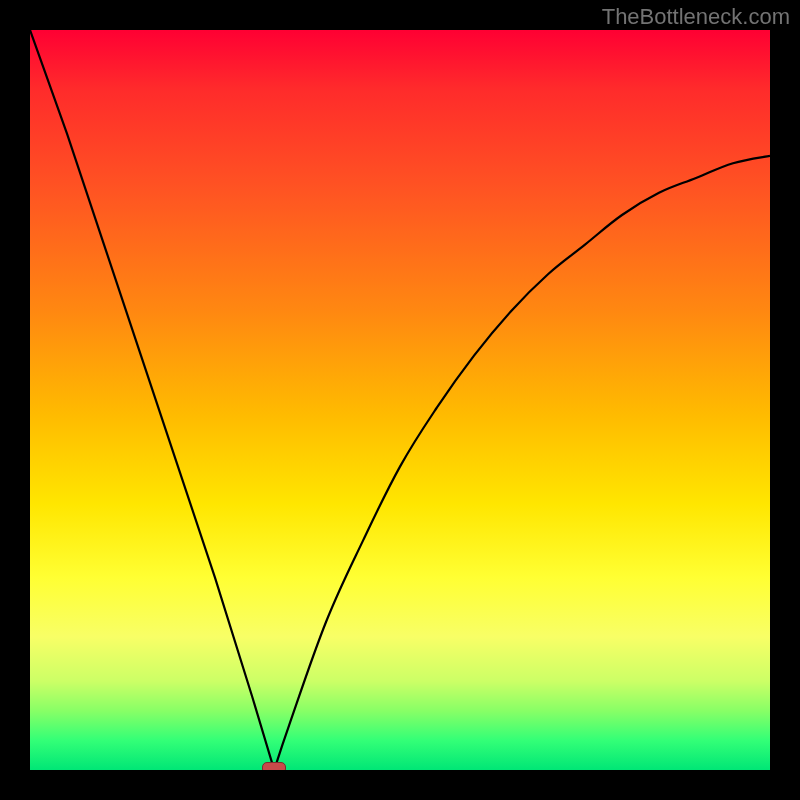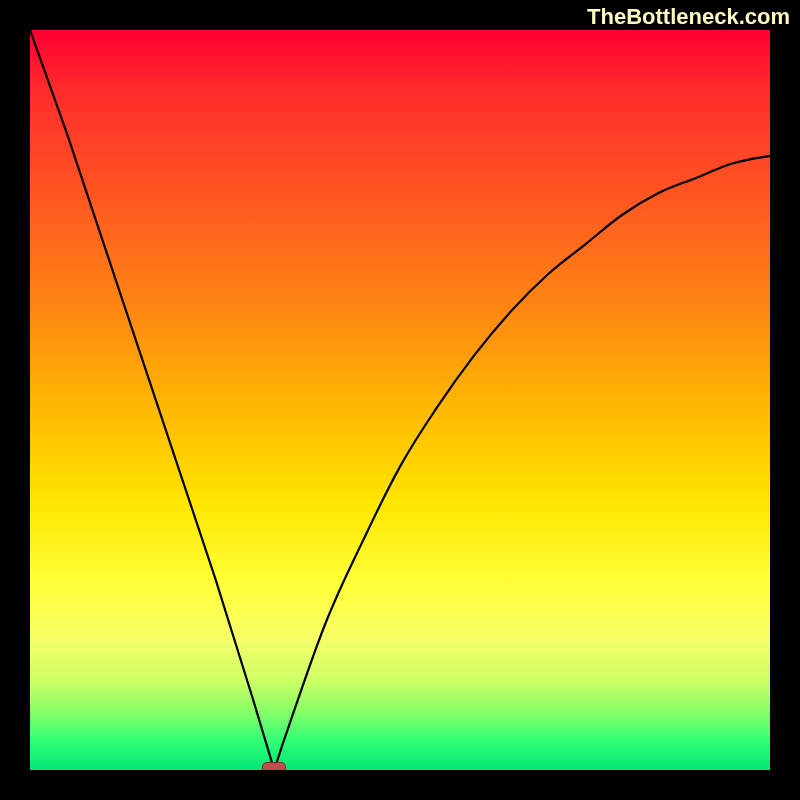--- a/index.html
+++ b/index.html
@@ -8,23 +8,23 @@
     width: 800px;
     height: 800px;
     background: #000;
     position: relative;
     font-family: Arial, Helvetica, sans-serif;
   }
   .watermark {
     position: absolute;
     top: 4px;
     right: 10px;
-    color: #fef9c3;
+    color: #737373;
     font-size: 22px;
-    font-weight: 700;
+    font-weight: 400;
     z-index: 10;
   }
   .plot-area {
     position: absolute;
     left: 30px;
     top: 30px;
     width: 740px;
     height: 740px;
     overflow: hidden;
   }

